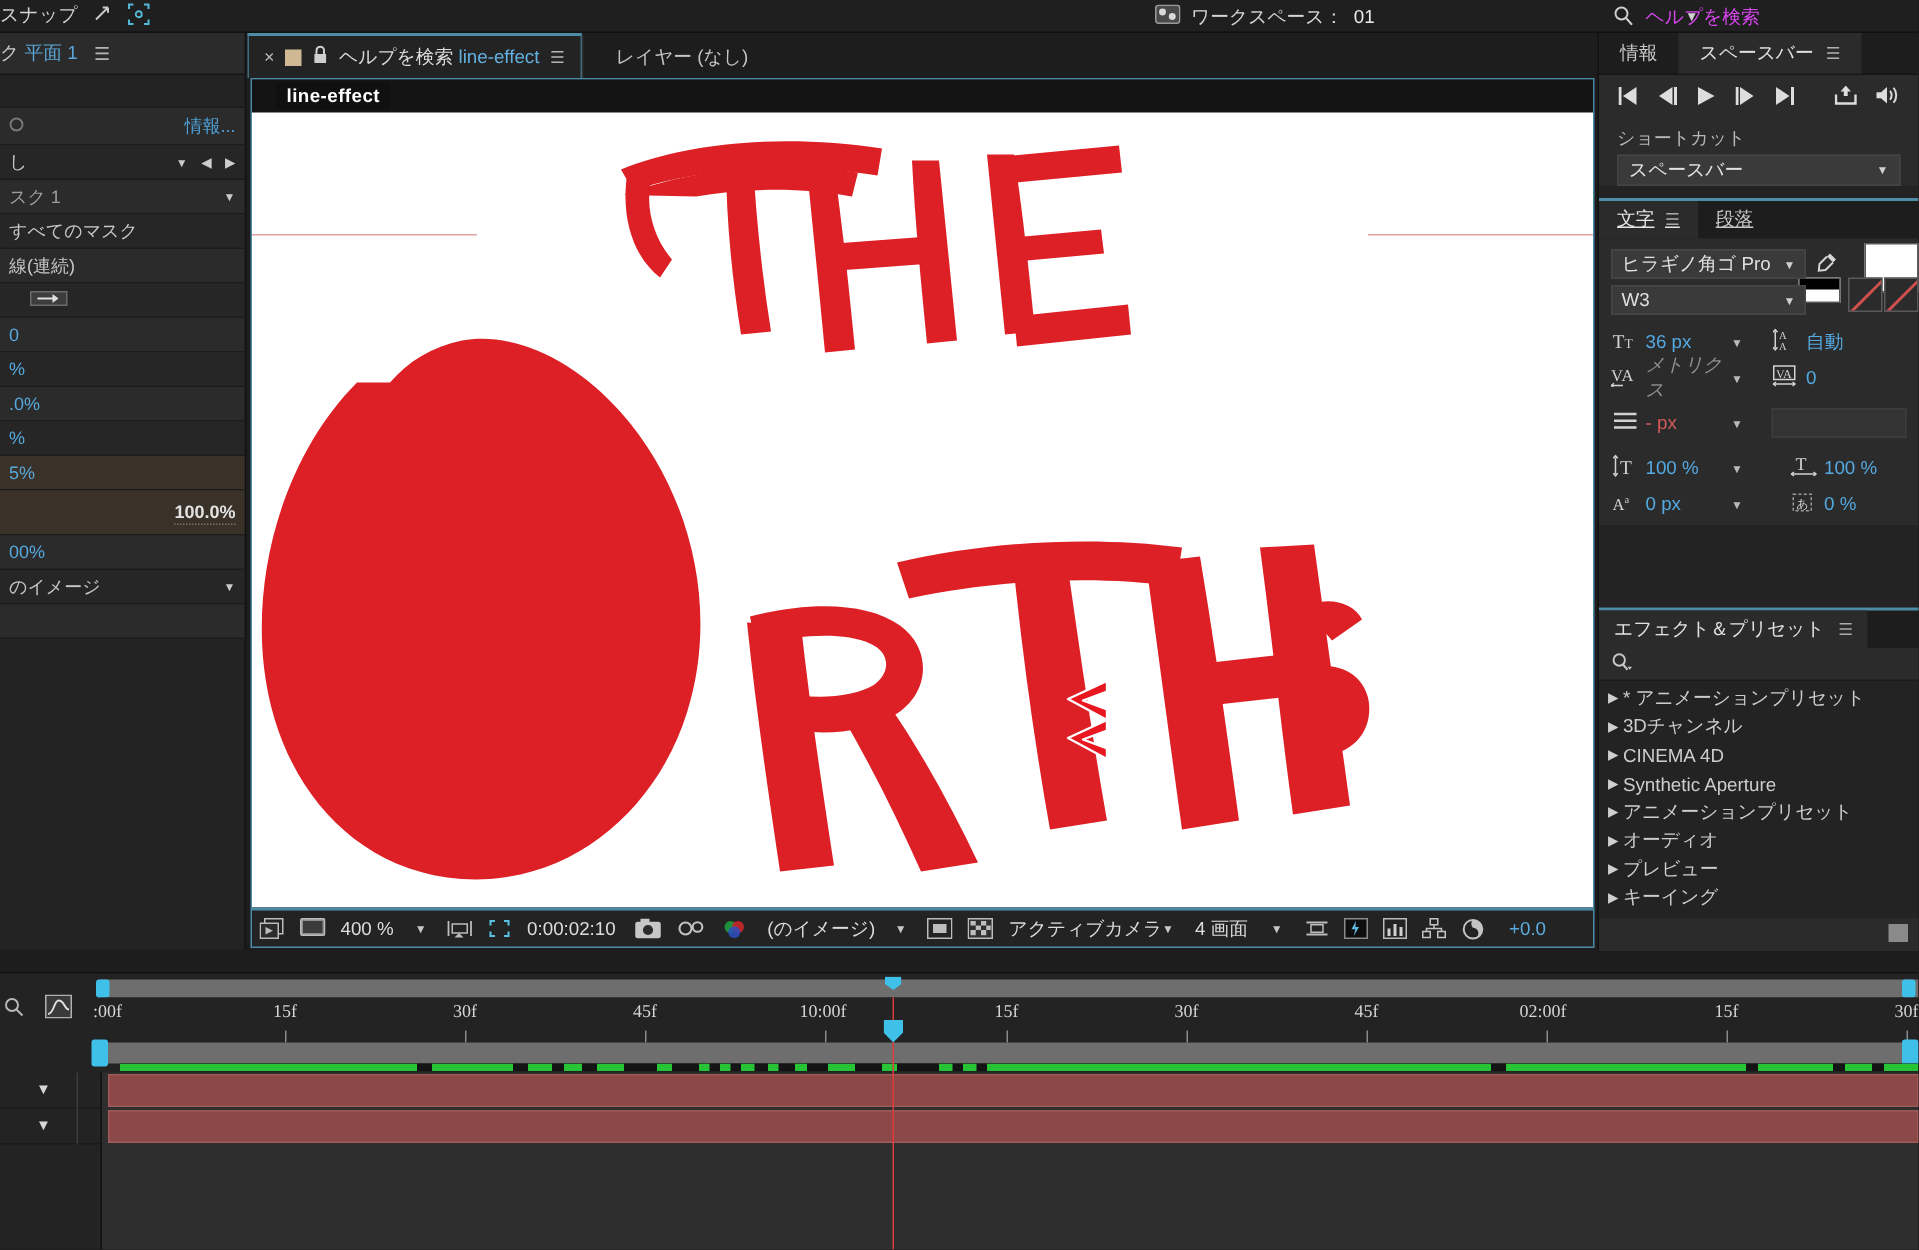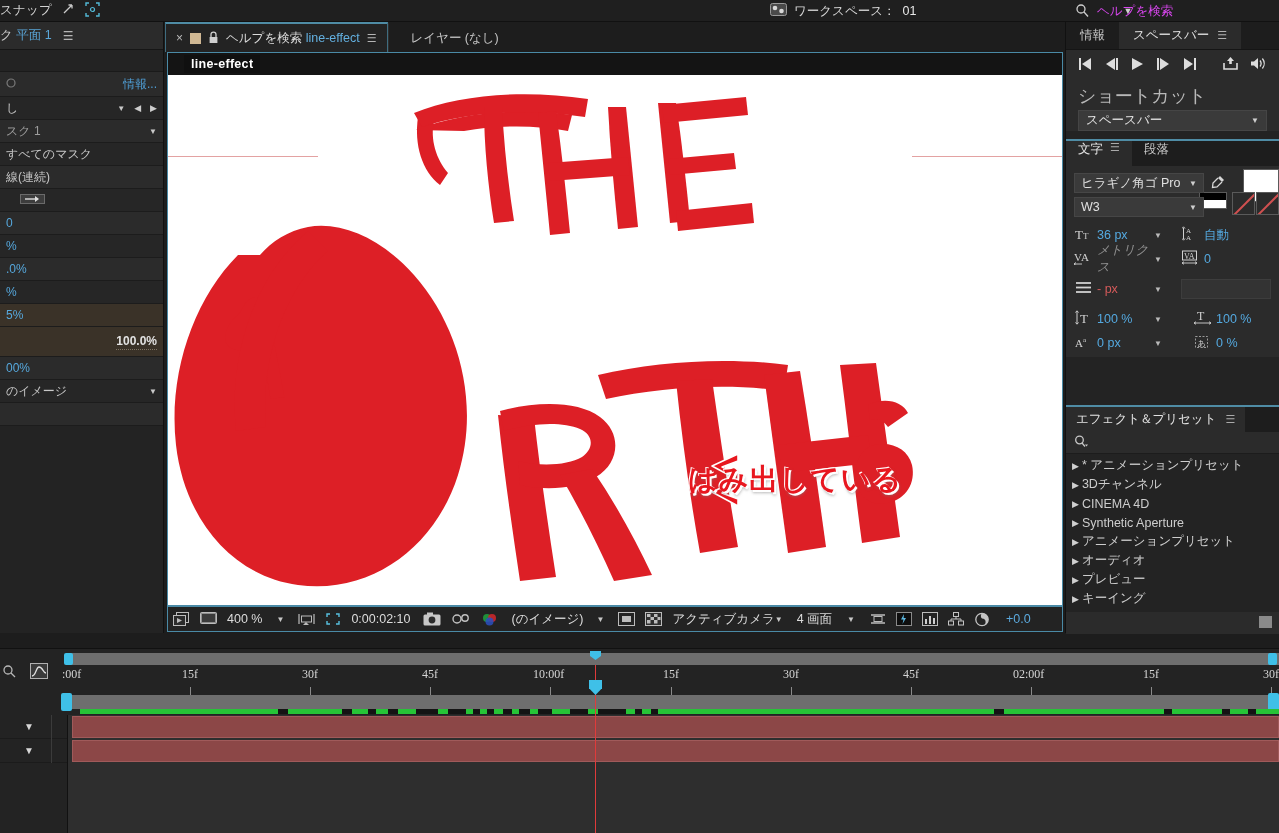--- a/index.html
+++ b/index.html
@@ -156,32 +156,32 @@
   }
   .rp-tab.active { background: #2b2b2b; color: #e0e0e0; }
   .rp-tab .mi { margin-left: 8px; color: #b0b0b0; font-size: 11px; }
 
   .rp-section { background: #2b2b2b; }
   .transport {
     height: 30px; display: flex; align-items: center; gap: 13px; padding: 0 13px;
     color: #d8d8d8; font-size: 13px;
   }
   .transport .grow { margin-left: auto; display:flex; gap:12px; }
-  .rp-lbl { padding: 4px 12px 2px; color: #b8b8b8; font-size: 18px; }
+  .rp-lbl { padding: 4px 12px 2px; color: #b8b8b8; font-size: 12px; }
   .rp-select {
     margin: 0 12px 8px; height: 21px; background: #3a3a3a;
     display: flex; align-items: center; padding: 0 7px;
     border: 1px solid #454545; color: #e2e2e2; font-size: 12.5px;
     position: relative;
   }
   .rp-select .cv { margin-left: auto; font-size: 8px; color: #cfcfcf; }
 
   .chartab { height: 27px; background: #1d1d1d; display: flex; align-items: stretch;
              border-top: 2px solid #4f8ca5; }
-  .chartab .t { display:flex; padding: 0 12px; font-size: 12.5px; color: #c8c8c8; }
+  .chartab .t { display:flex; align-items:center; padding: 0 12px; font-size: 12.5px; color: #c8c8c8; text-decoration: underline; }
   .chartab .t.active { background: #2b2b2b; color: #e6e6e6; }
   .chartab .t .mi { margin-left: 7px; font-size: 11px; color: #aaa; }
 
   .charbody { background: #2b2b2b; padding: 5px 0 2px; position: relative; }
   .cr { display: flex; align-items: center; height: 24px; padding: 0 8px; gap: 5px; }
   .dd {
     height: 20px; background: #3a3a3a; border: 1px solid #464646;
     display: flex; align-items: center; padding: 0 6px; color: #e0e0e0;
     font-size: 12.5px; position: relative;
   }
@@ -485,21 +485,20 @@
           </g>
         </svg>
 
         <svg class="arrows" viewBox="0 0 80 60">
           <g fill="#e8171f" stroke="#ffffff" stroke-width="1.6" stroke-linejoin="round">
             <path d="M4 16 L30 4 L30 11 L14 17 L30 23 L30 30 Z"></path>
             <path d="M4 42 L30 30 L30 37 L14 43 L30 49 L30 56 Z"></path>
           </g>
         </svg>
 
-        <div class="anno">はみ出している</div>
       </div>
     </div>
 
     <div class="comp-toolbar">
       <span class="ctb sp">
         <svg width="17" height="15" viewBox="0 0 17 15">
           <rect x="3.5" y="0.5" width="12" height="10" fill="none" stroke="#bcbcbc"></rect>
           <rect x="0.5" y="3.5" width="12" height="10" fill="#2c2c2c" stroke="#bcbcbc"></rect>
           <path d="M4 6 L9 8.5 L4 11 Z" fill="#bcbcbc"></path>
         </svg>

